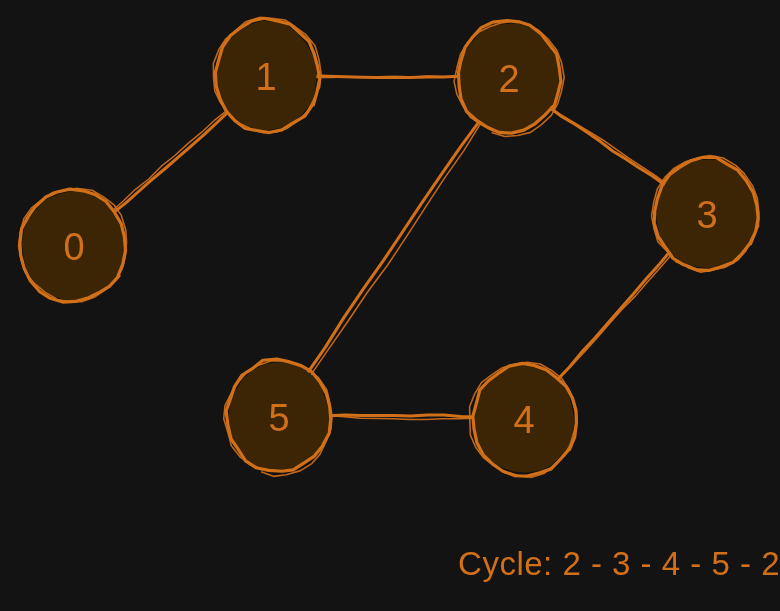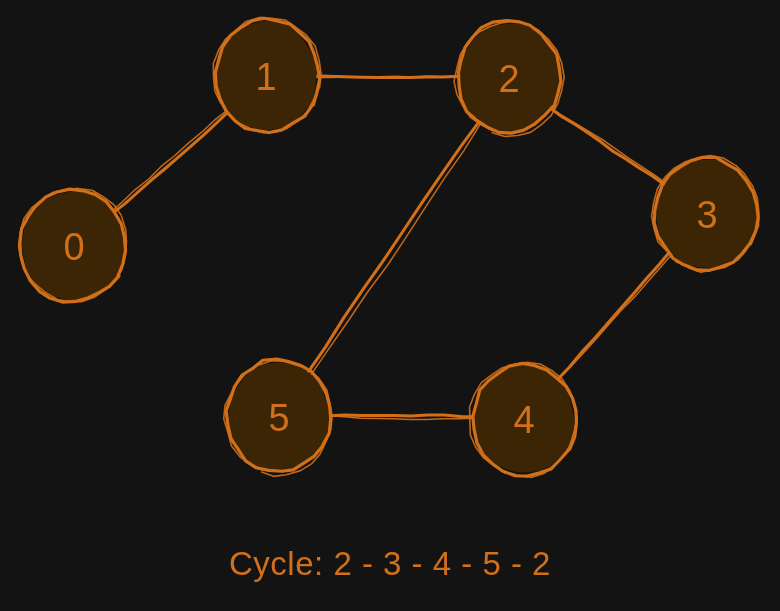--- a/index.html
+++ b/index.html
@@ -114,15 +114,15 @@
         </g>
         <g>
           <path d="M328.30,433.56 L323.51,445.92 L314.75,455.38 L305.87,463.04 L294.07,469.40 L282.50,472.39 L269.82,470.30 L258.65,467.85 L246.75,461.43 L239.17,450.64 L231.84,440.56 L228.06,427.58 L228.74,413.21 L230.36,401.24 L236.26,388.82 L243.40,378.31 L251.82,370.74 L263.88,364.31 L275.31,362.44 L288.96,362.15 L300.11,366.36 L310.21,374.08 L319.54,382.57 L323.96,394.78 L328.42,407.36 L329.89,419.47 L327.24,432.44" fill="#3b2504" stroke="none"></path>
           <path d="M323.11,445.17 L314.42,456.05 L304.56,462.56 L293.20,469.89 L282.14,471.23 L268.82,470.42 L255.90,467.79 L245.55,460.91 L238.05,449.22 L231.12,439.00 L227.91,425.37 L226.16,410.82 L230.69,398.02 L234.50,386.63 L242.16,375.00 L253.16,368.04 L262.83,360.26 L276.78,359.19 L287.51,361.39 L301.15,365.60 L311.11,371.28 L319.74,381.44 L326.28,393.41 L329.68,406.34 L330.75,418.90 L329.15,433.35 L322.96,444.70" fill="none" stroke="#d2701a" stroke-width="3.2" stroke-linecap="round" stroke-linejoin="round" opacity="1"></path>
           <path d="M261.74,469.73 L251.03,463.80 L240.38,457.35 L231.36,445.66 L227.90,432.55 L223.76,418.82 L224.94,405.70 L231.61,392.57 L238.20,382.14 L247.25,371.71 L259.05,364.91 L270.82,360.89 L283.98,360.83 L296.52,364.48 L307.23,369.12 L318.00,377.31 L326.69,389.63 L329.75,402.68 L332.02,415.45 L330.92,429.41 L325.80,441.82 L319.87,454.39 L311.83,463.58 L300.52,470.61 L286.23,474.76 L273.52,476.37 L261.70,472.10" fill="none" stroke="#d2701a" stroke-width="1.6" stroke-linecap="round" stroke-linejoin="round" opacity="0.9"></path>
           <text x="279" y="418" class="node-label">5</text>
         </g>
       </g>
   </svg>
 
-  <div class="caption-text" style="top: 545px;">Cycle: 2 - 3 - 4 - 5 - 2</div>
+  <div class="caption-text" style="top: 545px; text-align: right;">Cycle: 2 - 3 - 4 - 5 - 2</div>
 
 </div>
 
 </body></html>

